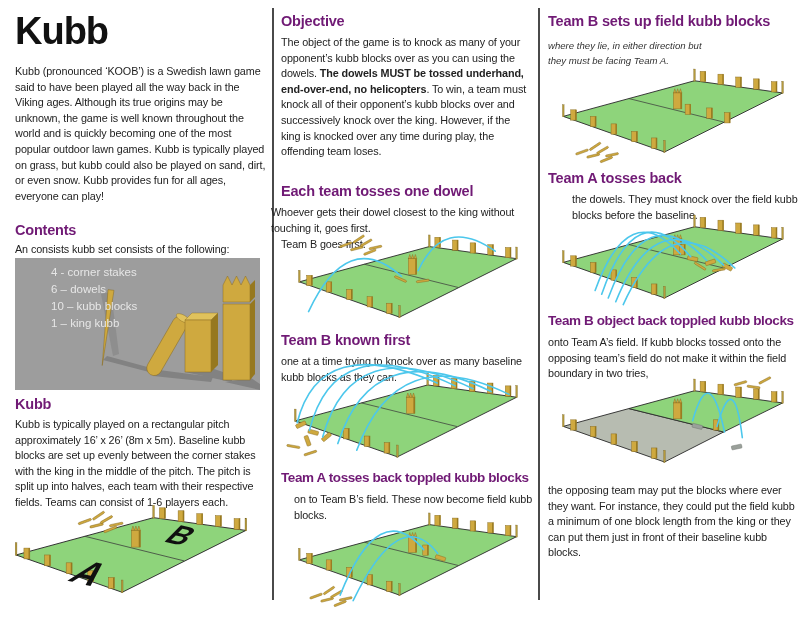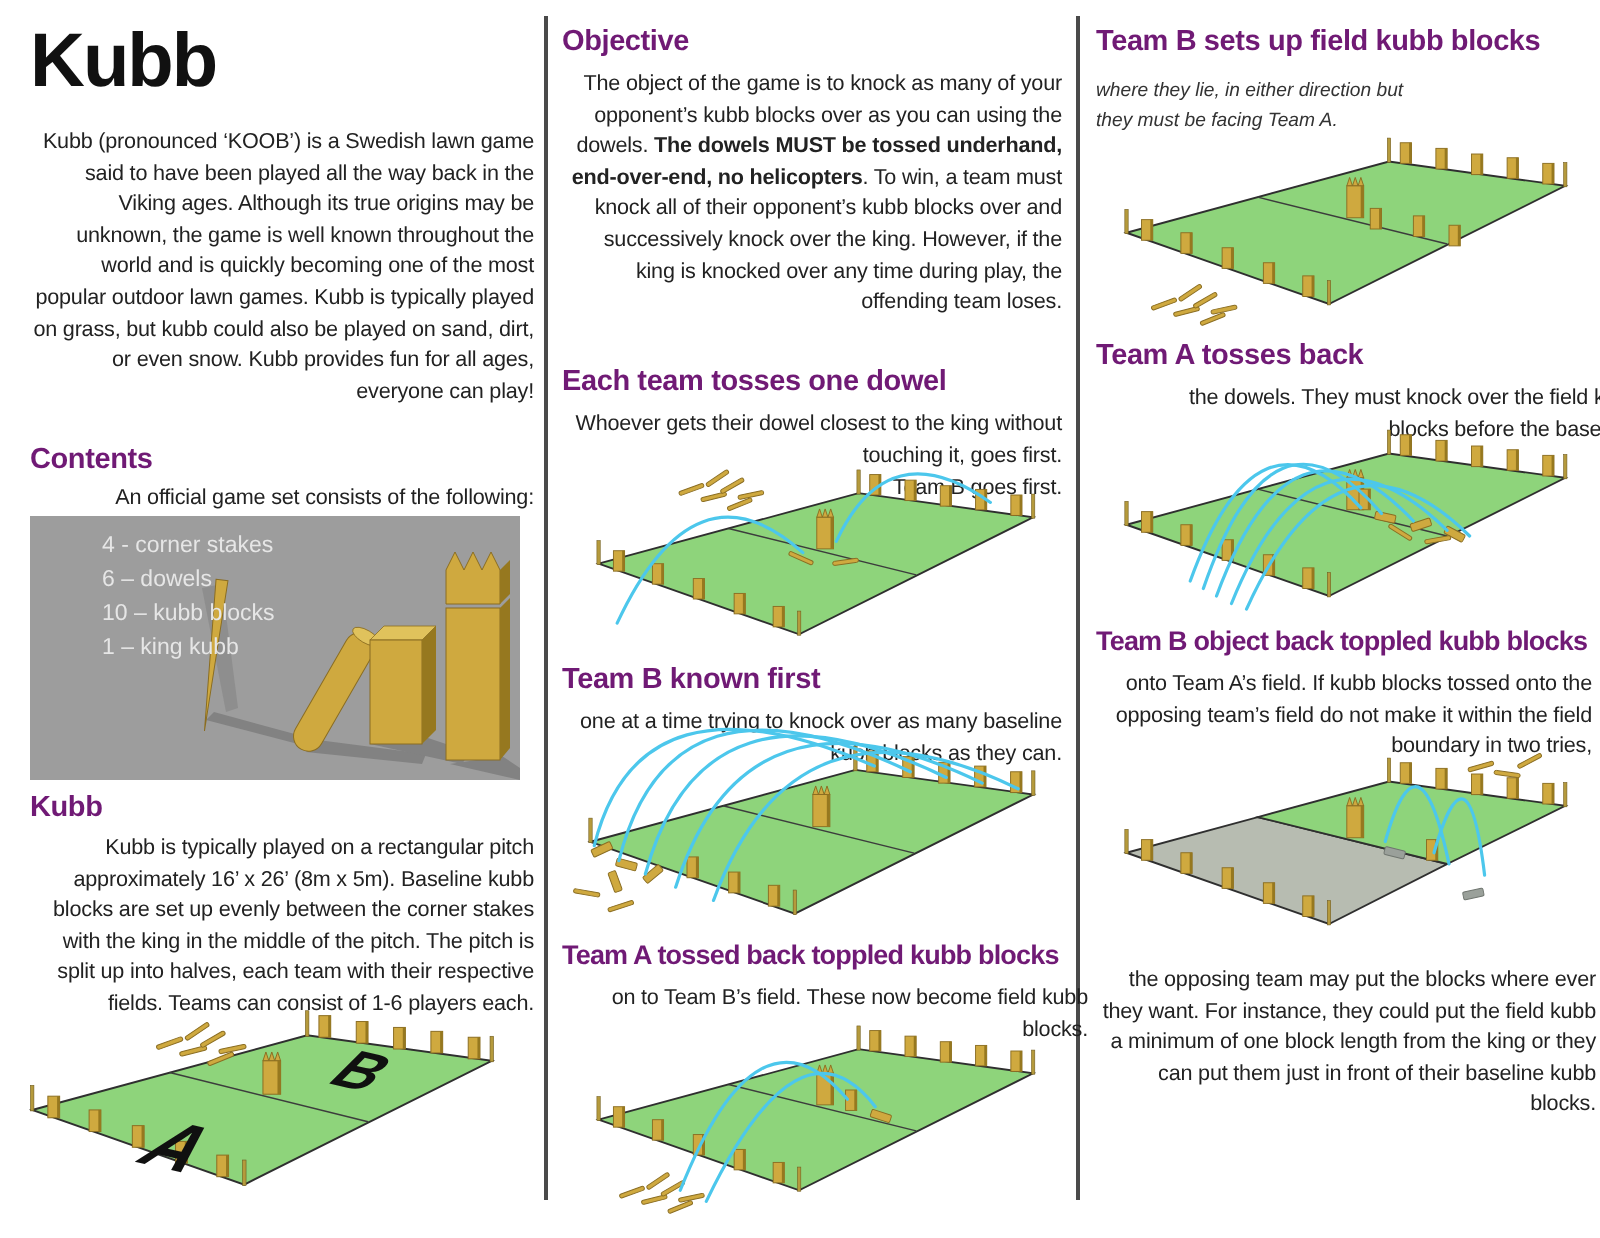--- a/index.html
+++ b/index.html
@@ -1,18 +1,18 @@
 <!DOCTYPE html>
 <html><head>
 <meta charset="utf-8">
 <style>
   html,body{margin:0;padding:0;}
   body{width:800px;height:619px;background:#ffffff;overflow:hidden;position:relative;
        font-family:"Liberation Sans",sans-serif;color:#1c1c1c;}
-  .abs{position:absolute;text-align:right;}
+  .abs{position:absolute;}
   .h1{font-size:38px;font-weight:bold;line-height:1;letter-spacing:-1px;color:#111;}
   .h2{font-size:14.5px;font-weight:bold;letter-spacing:-0.2px;color:#701a75;white-space:nowrap;}
   .h2.long{font-size:13.5px;letter-spacing:-0.4px;}
   .body-text{font-size:10.8px;line-height:15.6px;letter-spacing:-0.1px;color:#222;}
   .small-text{font-size:9.6px;line-height:15px;color:#333;white-space:nowrap;font-style:italic;}
   .divider{position:absolute;top:8px;height:592px;width:1.5px;background:#4a4a4a;}
   svg.illus{position:absolute;overflow:visible;}
   
   .pf{fill:#8ed47b;stroke:#2f2f2f;stroke-width:1;}
   .gf{fill:#b7bcb1;stroke:#2f2f2f;stroke-width:1;}
@@ -87,21 +87,21 @@
   </defs>
 </svg>
 
 <div class="divider" style="left:272px"></div>
 <div class="divider" style="left:538px"></div>
 
 <div class="abs h1" style="left:15px;top:12px">Kubb</div>
 <div class="abs body-text" style="left:15px;top:64px;width:252px">Kubb (pronounced ‘KOOB’) is a Swedish lawn game said to have been played all the way back in the Viking ages.  Although its true origins may be unknown, the game is well known throughout the world and is quickly becoming one of the most popular outdoor lawn games.  Kubb is typically played on grass, but kubb could also be played on sand, dirt, or even snow.  Kubb provides fun for all ages, everyone can play!</div>
 
 <div class="abs h2" style="left:15px;top:222px">Contents</div>
-<div class="abs body-text" style="left:15px;top:242px;width:252px">An official game set consists of the following:</div>
+<div class="abs body-text" style="left:15px;top:242px;width:252px">An consists kubb set consists of the following:</div>
 
 <svg class="illus" style="left:15px;top:258px" width="245" height="132" viewBox="0 0 245 132">
   <rect x="0" y="0" width="245" height="132" fill="#9d9d9d"></rect>
   <g>
     <polygon class="shadow" points="88,102 134,114 136,110 92,98"></polygon>
     <polygon class="shadow" points="138,118 196,124 198,119 144,112"></polygon>
     <polygon class="shadow" points="170,114 216,124 220,118 196,110"></polygon>
     <polygon class="shadow" points="210,124 245,132 245,126 236,120"></polygon>
     <polygon class="shadow" points="86,36 96,34 104,96 98,98" opacity="0.55"></polygon>
   </g>
@@ -146,21 +146,21 @@
     </g>
   <g transform="translate(181,39) rotate(13) skewX(-32)">
       <text class="flabel fl-b" y="9" text-anchor="middle">B</text>
     </g>
 </svg>
 
 <div class="abs h2" style="left:281px;top:13px">Objective</div>
 <div class="abs body-text" style="left:281px;top:35px;width:250px"><span>The object of the game is to knock as many of your opponent’s kubb blocks over as you can using the dowels.  </span><b>The dowels MUST be tossed underhand, end-over-end, no helicopters</b><span>.  To win, a team must knock all of their opponent’s kubb blocks over and successively knock over the king.  However, if the king is knocked over any time during play, the offending team loses.</span></div>
 
 <div class="abs h2" style="left:281px;top:183px">Each team tosses one dowel</div>
-<div class="abs body-text" style="left:281px;top:205px;width:250px">Whoever gets their dowel closest to the king without touching it, goes first.</div>
+<div class="abs body-text" style="left:271px;top:205px;width:250px">Whoever gets their dowel closest to the king without touching it, goes first.</div>
 <div class="abs body-text" style="left:281px;top:237px;width:250px">Team B goes first.</div>
 
 <svg class="illus" style="left:286px;top:228px" width="242" height="104" viewBox="0 0 260 112">
   <use href="#g-pitch"></use>
     <use href="#g-stakes"></use>
     <use href="#g-ablocks"></use>
     <use href="#g-bblocks"></use>
   <use href="#g-king" transform="translate(136,50)"></use>
   <use href="#g-pile" transform="translate(78,20)"></use>
   <use href="#g-dowel" transform="translate(123,55) rotate(24)"></use>
@@ -190,21 +190,21 @@
   <use href="#g-block" transform="translate(111,92)"></use>
   <g>
     <path class="arc" d="M 164,18 Q 40,-36 16,60"></path>
       <path class="arc" d="M 183,21 Q 56,-40 29,68"></path>
     <path class="arc" d="M 202,24 Q 74,-38 43,75"></path>
       <path class="arc" d="M 221,27 Q 96,-34 59,82"></path>
     <path class="arc" d="M 240,30 Q 122,-28 79,89"></path>
   </g>
 </svg>
 
-<div class="abs h2 long" style="left:281px;top:470px">Team A tossed back toppled kubb blocks</div>
+<div class="abs h2 long" style="left:281px;top:470px">Team A tosses back toppled kubb blocks</div>
 <div class="abs body-text" style="left:294px;top:492px;width:250px">on to Team B’s field.  These now become field kubb blocks.</div>
 
 <svg class="illus" style="left:286px;top:506px" width="242" height="104" viewBox="0 0 260 112">
   <use href="#g-pitch"></use>
     <use href="#g-stakes"></use>
     <use href="#g-ablocks"></use>
     <use href="#g-bblocks"></use>
   <use href="#g-king" transform="translate(136,50)"></use>
   <use href="#g-pile" transform="translate(46,99)"></use>
   <use href="#g-block" transform="translate(150,53)"></use>

